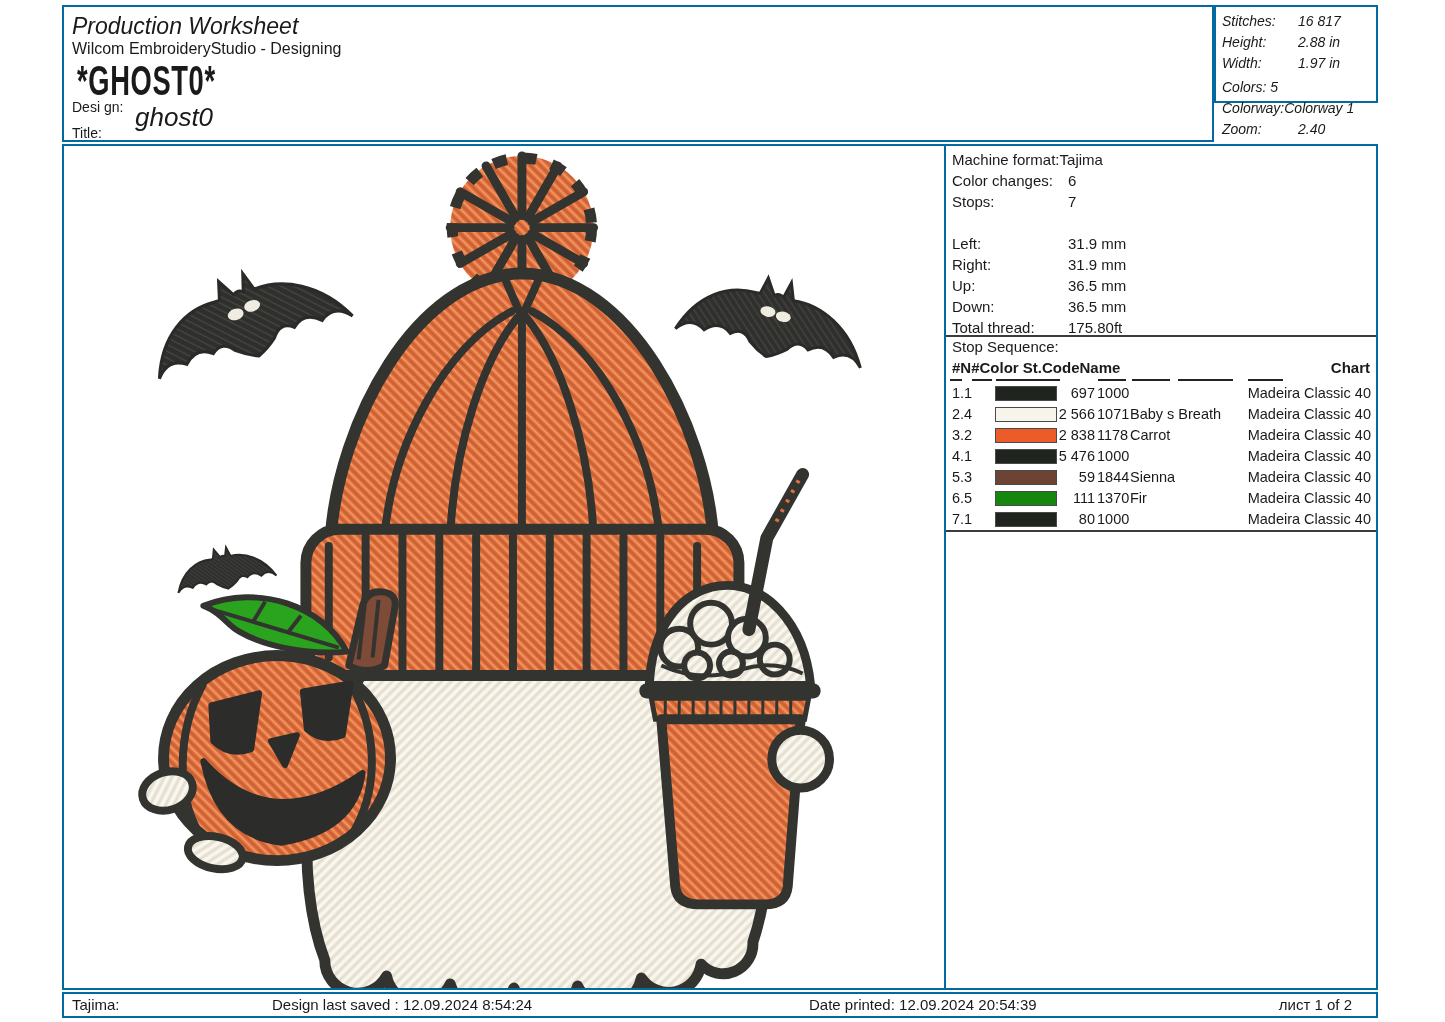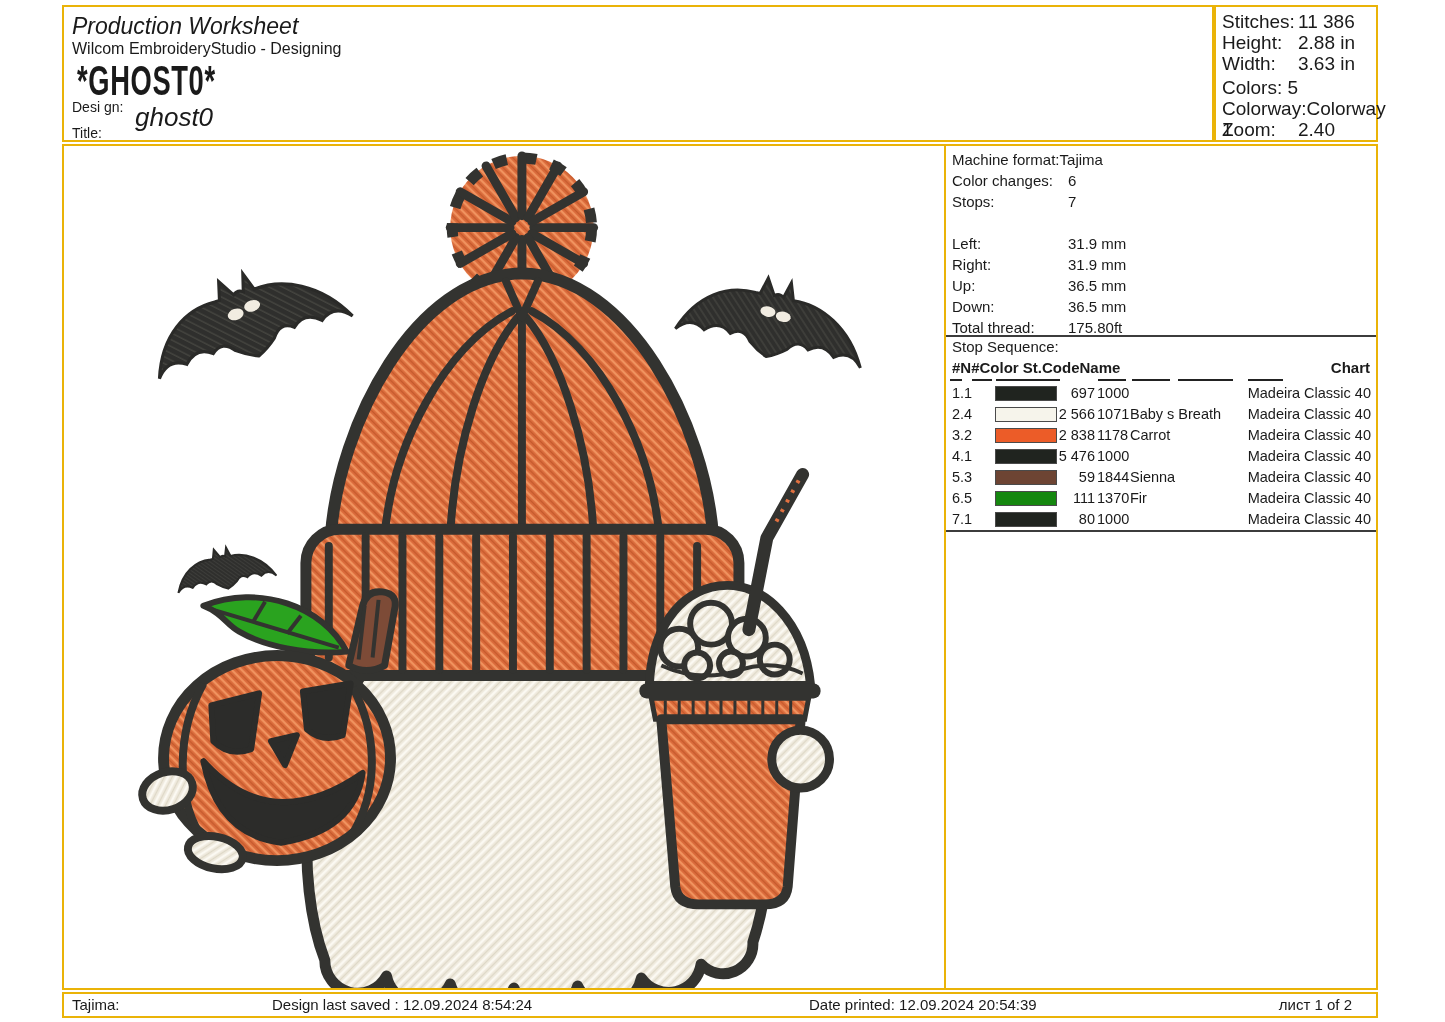--- a/index.html
+++ b/index.html
@@ -1,31 +1,31 @@
 <!DOCTYPE html>
 <html><head>
 <meta charset="utf-8">
 <style>
   html,body{margin:0;padding:0;background:#ffffff;}
   #page{position:relative;width:1445px;height:1022px;background:#ffffff;
         font-family:"Liberation Sans",sans-serif;color:#1a1a1a;overflow:hidden;}
-  .box{position:absolute;border:2px solid #eab308;box-sizing:border-box;background:#ffffff;}
+  .box{position:absolute;border:2px solid #0369a1;box-sizing:border-box;background:#ffffff;}
   .abs{position:absolute;white-space:pre;}
 
   
   #header-box{left:62px;top:5px;width:1152px;height:137px;}
   .ws-title{left:8px;top:6px;font-size:23px;font-style:italic;}
   .ws-sub{left:8px;top:33px;font-size:16px;}
   .big-name{left:13px;top:50px;font-size:42px;font-weight:700;transform:scaleX(0.65);transform-origin:left top;letter-spacing:1px;}
   .design-label{left:8px;top:92px;font-size:14px;}
   .design-value{left:71px;top:95px;font-size:26px;font-style:italic;}
   .title-label{left:8px;top:118px;font-size:14px;}
 
   
-  #stats-box{left:1214px;top:5px;width:164px;height:137px;font-size:19px;}
+  #stats-box{left:1214px;top:5px;width:164px;height:98px;font-size:14px;font-style:italic;}
   .st-row{position:absolute;left:0;width:100%;height:21px;line-height:21px;}
   .st-label{position:absolute;left:6px;}
   .st-value{position:absolute;left:82px;}
 
   
   #design-area{left:62px;top:144px;width:884px;height:846px;}
   #right-panel{left:944px;top:144px;width:434px;height:846px;font-size:15px;}
   .mi-row{position:absolute;left:0;width:100%;height:21px;line-height:21px;}
   .mi-label{position:absolute;left:6px;}
   .mi-value{position:absolute;left:122px;}
@@ -57,29 +57,29 @@
     <div class="abs ws-sub">Wilcom EmbroideryStudio - Designing</div>
     <div class="abs big-name">*GHOST0*</div>
     <div class="abs design-label">Desi gn:</div>
     <div class="abs design-value">ghost0</div>
     <div class="abs title-label">Title:</div>
   </div>
 
   <div id="stats-box" class="box">
     <div class="st-row" style="top:4px">
       <span class="st-label">Stitches:</span>
-      <span class="st-value">11 386</span>
+      <span class="st-value">16 817</span>
     </div>
     <div class="st-row" style="top:25px">
       <span class="st-label">Height:</span>
       <span class="st-value">2.88 in</span>
     </div>
     <div class="st-row" style="top:46px">
       <span class="st-label">Width:</span>
-      <span class="st-value">3.63 in</span>
+      <span class="st-value">1.97 in</span>
     </div>
     <div class="st-row" style="top:70px">
       <span class="st-label">Colors: 5</span>
     </div>
     <div class="st-row" style="top:91px">
       <span class="st-label">Colorway:Colorway 1</span>
     </div>
     <div class="st-row" style="top:112px">
       <span class="st-label">Zoom:</span>
       <span class="st-value">2.40</span>

